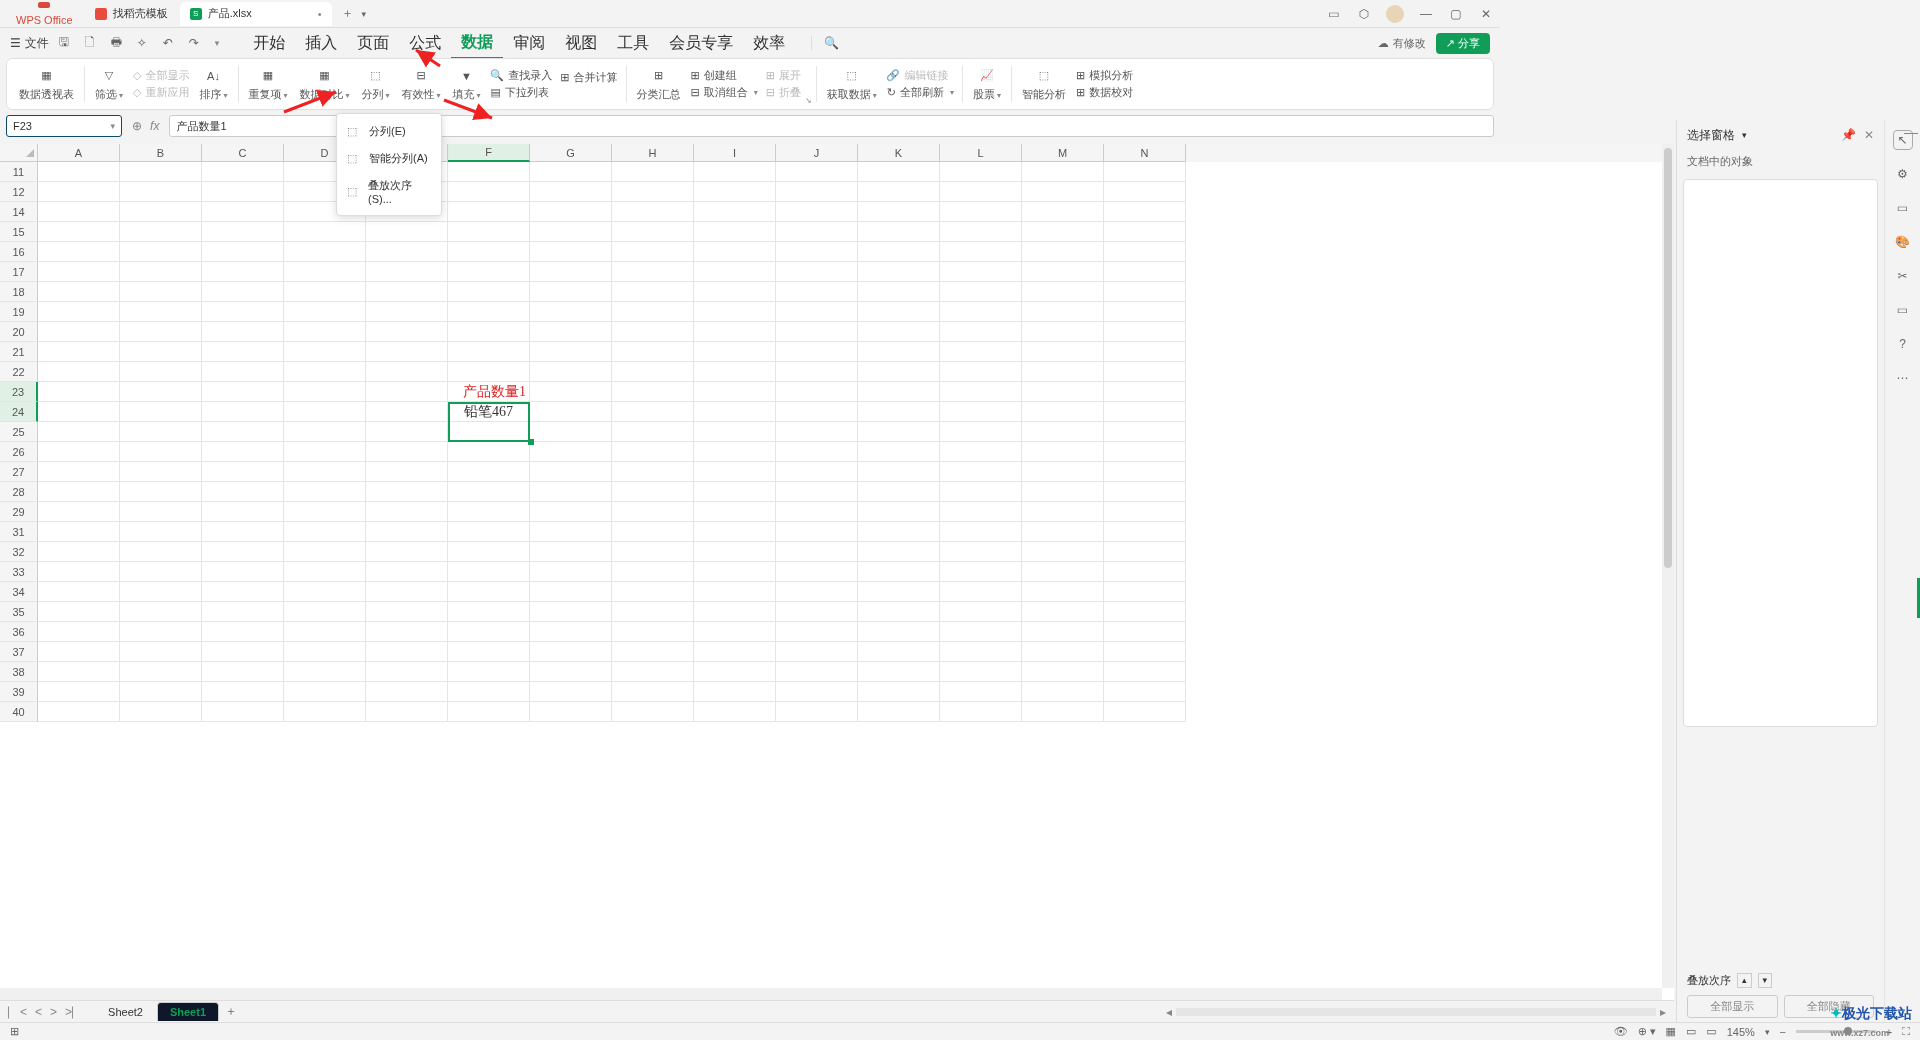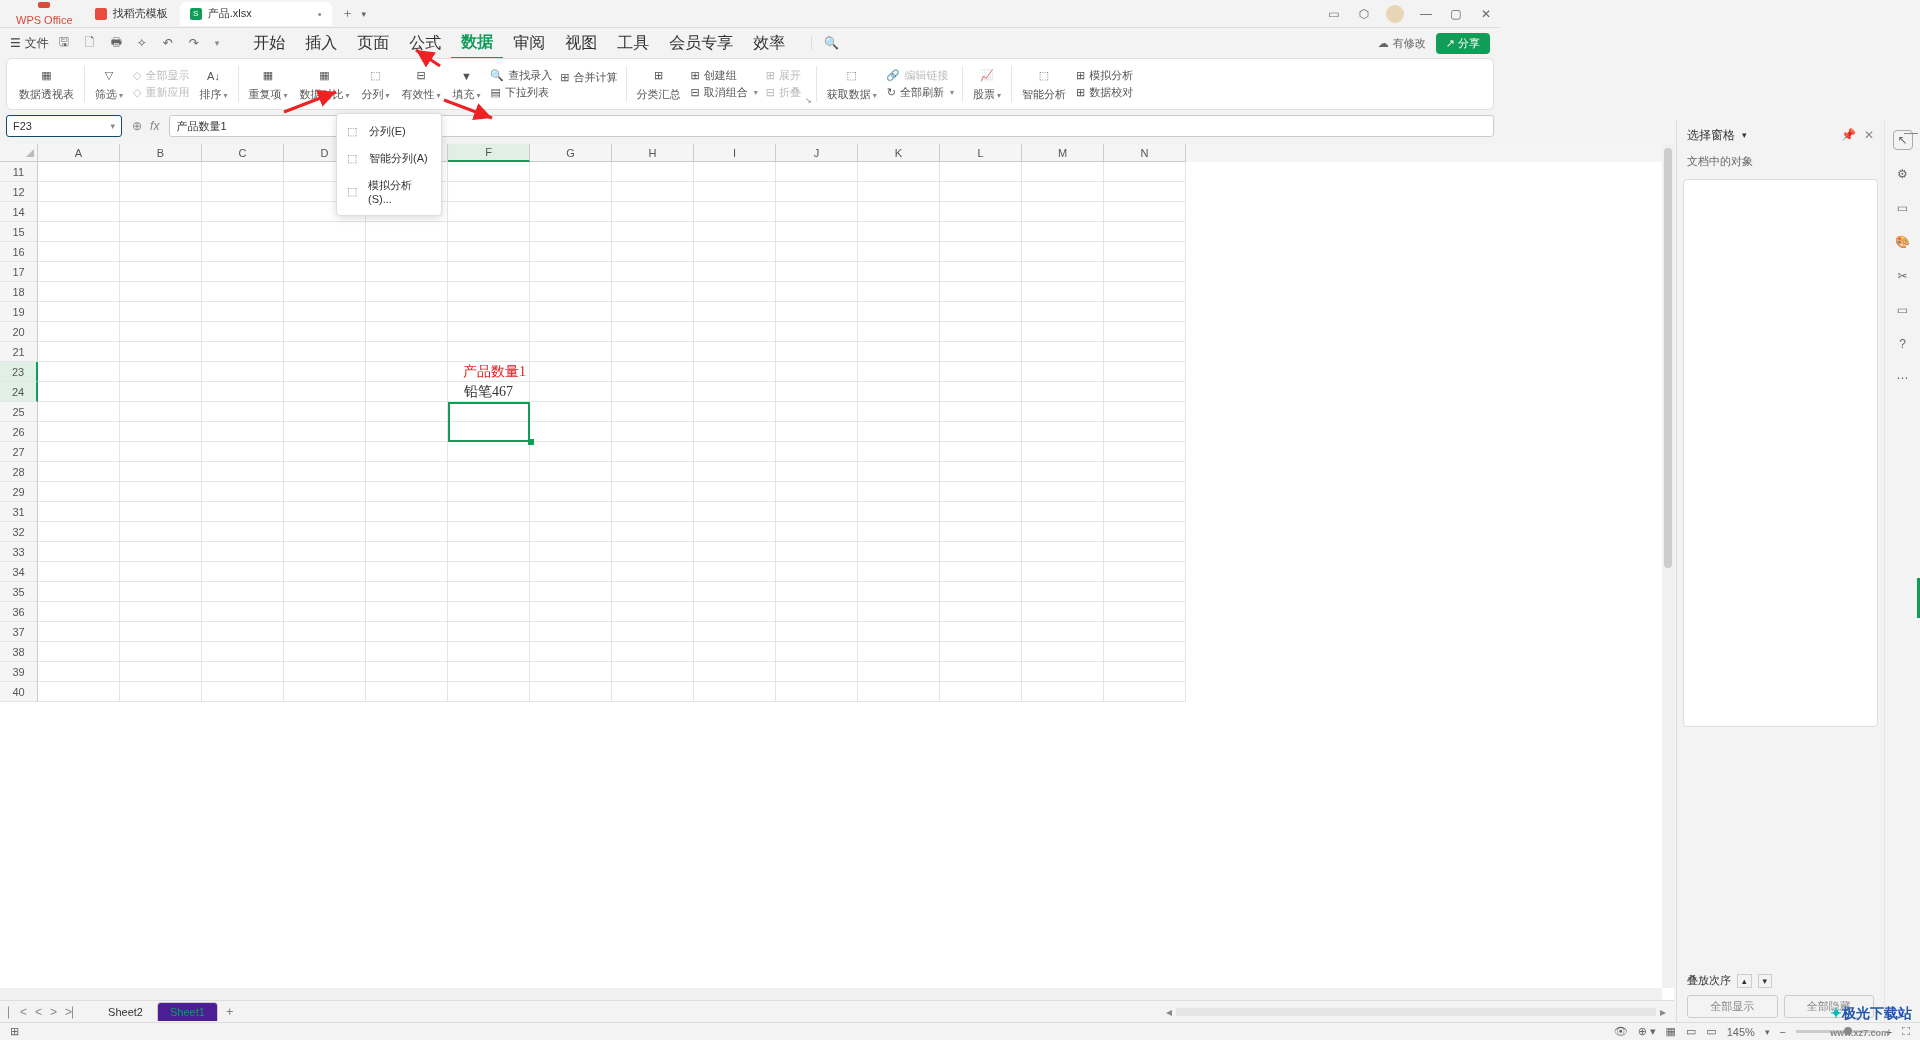--- a/index.html
+++ b/index.html
@@ -74,35 +74,35 @@
 .vscroll { position: absolute; right: 0; top: 0; bottom: 12px; width: 12px; background: #f0f0f0; }
 .vscroll-thumb { position: absolute; left: 2px; width: 8px; background: #ccc; border-radius: 4px; }
 .hscroll { position: absolute; left: 0; right: 12px; bottom: 0; height: 12px; background: #f0f0f0; }
 
 
 .right-panel { position: absolute; top: 120px; right: 36px; bottom: 18px; width: 208px; background: #f3f3f3; border-left: 1px solid #ddd; }
 .rp-header { height: 30px; display: flex; align-items: center; padding: 0 10px; font-size: 12px; gap: 7px; }
 .rp-header-icons { margin-left: auto; display: flex; gap: 8px; color: #888; }
 .rp-sub { padding: 4px 10px; font-size: 11px; color: #666; }
 .rp-content { margin: 6px; background: #fff; border: 1px solid #ddd; border-radius: 4px; height: 548px; }
-.rp-footer { position: absolute; bottom: 30px; left: 0; right: 0; padding: 4px 10px; display: flex; align-items: center; gap: 6px; font-size: 11px; }
+.rp-footer { position: absolute; bottom: 30px; left: 0; right: 0; padding: 4px 10px; display: flex; gap: 6px; font-size: 11px; }
 .rp-btns { position: absolute; bottom: 4px; left: 0; right: 0; display: flex; gap: 6px; padding: 0 10px; }
 .rp-btn { flex: 1; border: 1px solid #ccc; border-radius: 3px; padding: 3px; text-align: center; font-size: 11px; color: #888; }
 
 
 .far-right { position: absolute; right: 0; top: 120px; bottom: 18px; width: 36px; background: #f3f3f3; display: flex; flex-direction: column; align-items: center; gap: 14px; padding-top: 10px; border-left: 1px solid #e5e5e5; }
 .fr-icon { width: 20px; height: 20px; color: #666; display: flex; align-items: center; justify-content: center; cursor: pointer; }
 .fr-control { position: absolute; right: 2px; top: 124px; color: #888; font-size: 14px; cursor: pointer; }
 .fr-green-bar { position: absolute; right: 0; top: 578px; width: 3px; height: 40px; background: #0f9d58; }
 
 
 .sheet-tabs { position: absolute; bottom: 18px; left: 0; right: 246px; height: 22px; background: #f3f3f3; display: flex; align-items: center; padding: 0 8px; gap: 2px; border-top: 1px solid #ddd; }
 .sheet-nav { display: flex; gap: 8px; color: #888; margin-right: 10px; }
 .sheet-tab { padding: 3px 12px; font-size: 11px; border-radius: 4px 4px 0 0; cursor: pointer; }
-.sheet-tab.active { background: #4c1d95; border: 1px solid #ccc; border-bottom: none; color: #0f9d58; font-weight: 400; }
+.sheet-tab.active { background: #0f172a; border: 1px solid #ccc; border-bottom: none; color: #0f9d58; font-weight: 700; }
 .sheet-add { margin-left: 4px; color: #666; cursor: pointer; }
 .sheet-scroll { margin-left: auto; width: 500px; display:flex; align-items:center; }
 
 
 .status-bar { position: absolute; bottom: 0; left: 0; right: 0; height: 18px; background: #f3f3f3; border-top: 1px solid #ddd; display: flex; align-items: center; padding: 0 10px; font-size: 11px; color: #666; }
 .status-right { margin-left: auto; display: flex; align-items: center; gap: 10px; }
 .zoom-slider { width: 80px; height: 3px; background: #ccc; position: relative; }
 .zoom-thumb { position: absolute; width: 8px; height: 8px; background: #888; border-radius: 50%; top: -3px; left: 48px; }
 
 
@@ -278,21 +278,21 @@
   <div class="dd-item">
       <span class="dd-icon">⬚</span>
       <span>分列(E)</span>
     </div>
   <div class="dd-item">
       <span class="dd-icon">⬚</span>
       <span>智能分列(A)</span>
     </div>
   <div class="dd-item">
       <span class="dd-icon">⬚</span>
-      <span>模拟分析(S)...</span>
+      <span>叠放次序(S)...</span>
     </div>
 </div>
 
 <div class="formula-row">
   <div class="name-box">
     <span>F23</span>
     <span class="name-box-caret">▾</span>
   </div>
   <div class="fb-icons">
     <span>⊕</span>
@@ -475,20 +475,37 @@
           <div class="cell"></div>
           <div class="cell"></div>
           <div class="cell"></div>
           <div class="cell"></div>
           <div class="cell"></div>
           <div class="cell"></div>
           <div class="cell"></div>
         </div>
         <div class="row-line">
           <div class="row-h">21</div>
+          <div class="cell"></div>
+          <div class="cell"></div>
+          <div class="cell"></div>
+          <div class="cell"></div>
+          <div class="cell"></div>
+          <div class="cell"></div>
+          <div class="cell"></div>
+          <div class="cell"></div>
+          <div class="cell"></div>
+          <div class="cell"></div>
+          <div class="cell"></div>
+          <div class="cell"></div>
+          <div class="cell"></div>
+          <div class="cell"></div>
+        </div>
+        <div class="row-line">
+          <div class="row-h">22</div>
           <div class="cell"></div>
           <div class="cell"></div>
           <div class="cell"></div>
           <div class="cell"></div>
           <div class="cell"></div>
           <div class="cell"></div>
           <div class="cell"></div>
           <div class="cell"></div>
           <div class="cell"></div>
           <div class="cell"></div>

